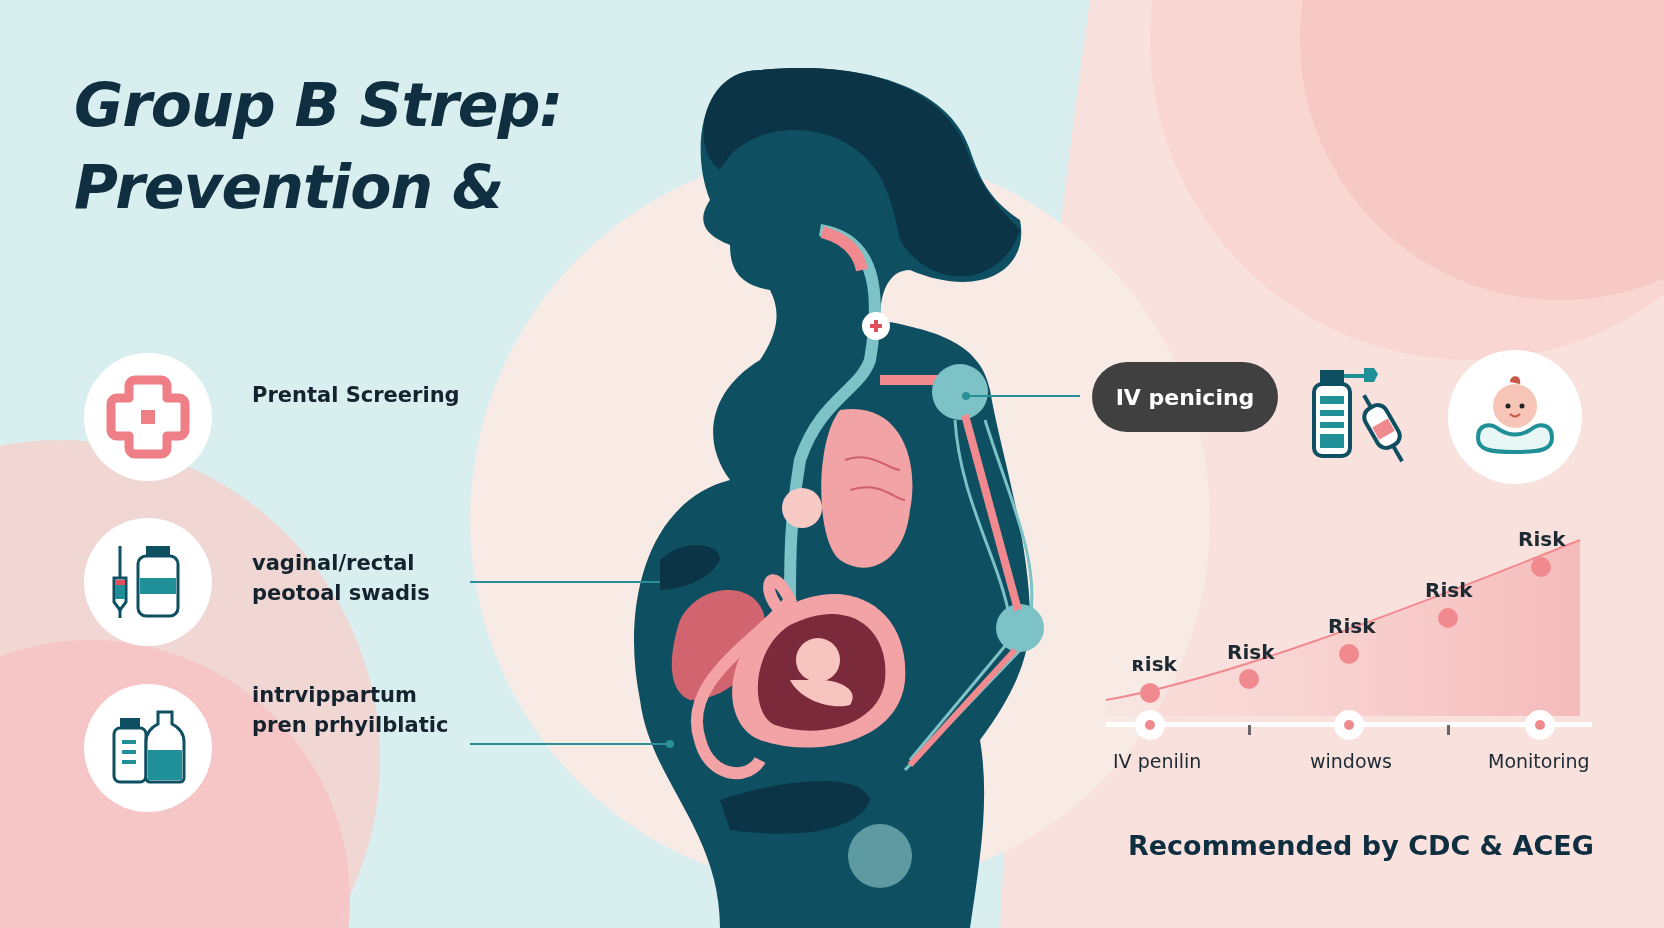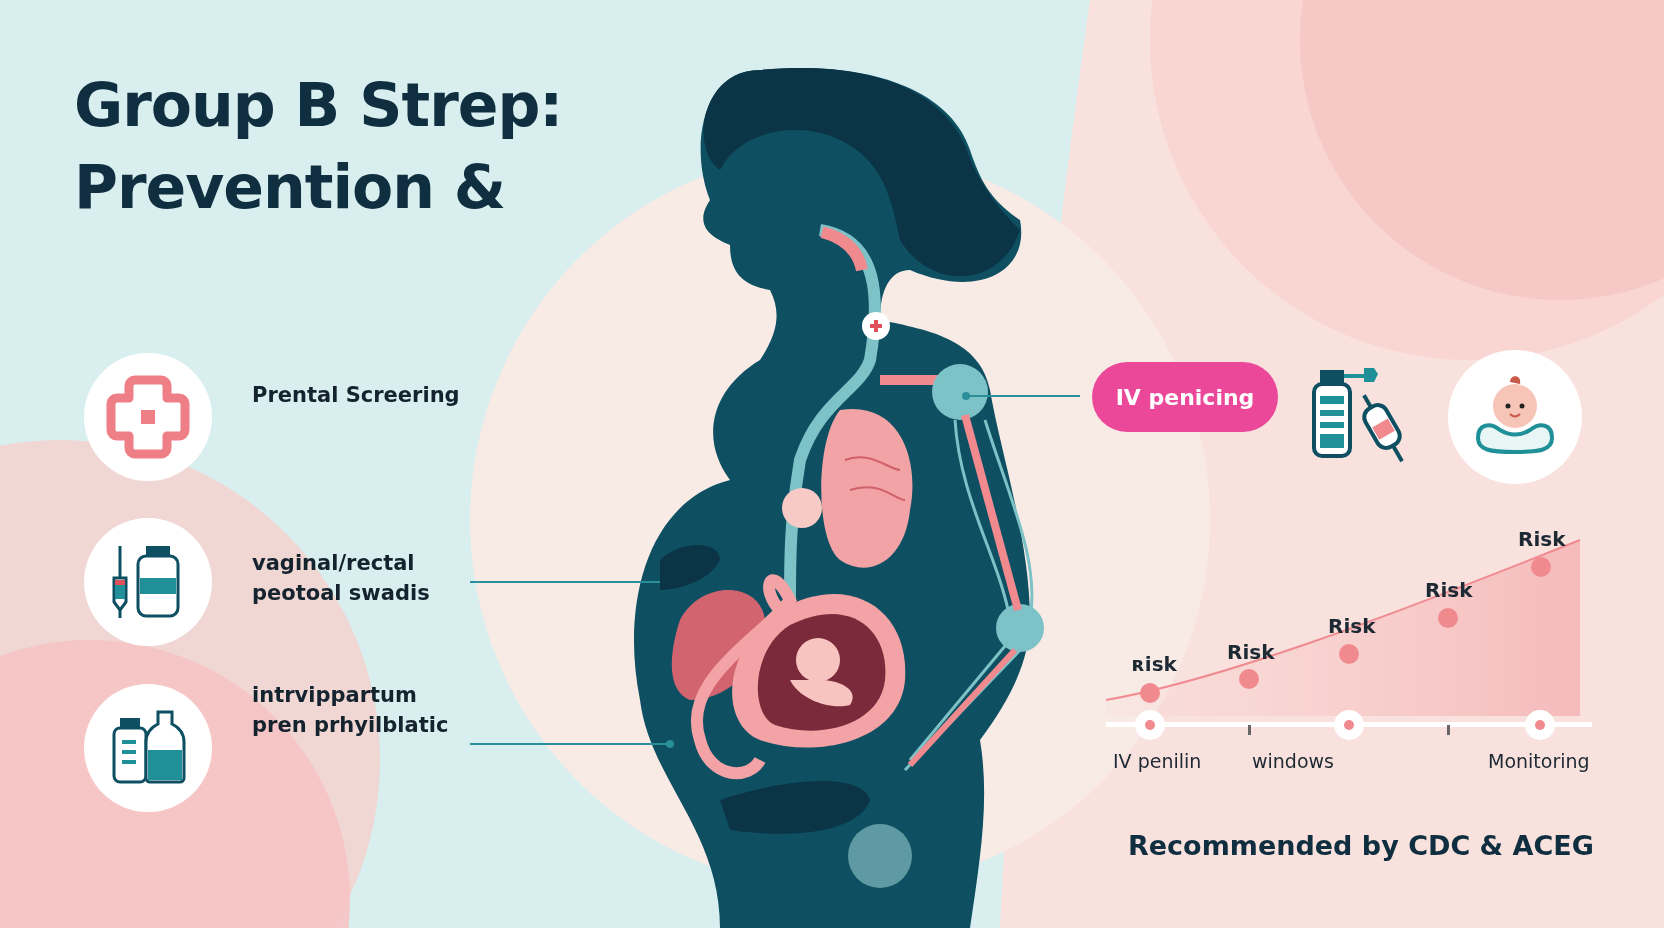--- a/index.html
+++ b/index.html
@@ -1,27 +1,27 @@
 <!DOCTYPE html>
 <html><head>
 <meta charset="utf-8">
 <style>
   html,body{margin:0;padding:0;}
   body{width:1664px;height:928px;overflow:hidden;position:relative;
        font-family:"DejaVu Sans","Liberation Sans",sans-serif;background:#d9eeee;}
   .bg{position:absolute;inset:0;}
   .title{position:absolute;left:74px;top:64px;font-family:"DejaVu Sans",sans-serif;font-weight:bold;
          font-size:60px;line-height:82px;color:#0f2e40;letter-spacing:-1px;}
-  .title div{white-space:nowrap;}
+  .title div{white-space:nowrap;font-style:italic;}
   .step{position:absolute;left:84px;width:128px;height:128px;border-radius:50%;background:#fff;
         display:flex;align-items:center;justify-content:center;}
   .step-label{position:absolute;left:252px;font-size:21px;line-height:30px;color:#14232e;font-weight:bold;}
   .connector{position:absolute;height:2px;background:#2a8f98;}
   .conn-dot{position:absolute;width:8px;height:8px;border-radius:50%;background:#2a8f98;}
-  .pill{position:absolute;left:1092px;top:362px;width:186px;height:70px;border-radius:36px;background:#ec4899;
+  .pill{position:absolute;left:1092px;top:362px;width:186px;height:70px;border-radius:36px;background:#404040;
         color:#fff;font-weight:bold;font-size:22px;display:flex;align-items:center;justify-content:center;}
   .baby-circle{position:absolute;left:1448px;top:350px;width:134px;height:134px;border-radius:50%;background:#fff;
         display:flex;align-items:center;justify-content:center;}
   .risk-label{position:absolute;font-size:20px;font-weight:bold;color:#1d2a33;}
   .tl-label{position:absolute;font-size:19px;color:#1d2a33;}
   .footer{position:absolute;left:1128px;top:830px;font-size:27px;font-weight:bold;color:#0f2e40;white-space:nowrap;}
 </style>
 </head>
 <body>
 
@@ -183,17 +183,17 @@
     <circle cx="1448" cy="618" r="10" fill="#f08a8f"></circle>
     <circle cx="1541" cy="567" r="10" fill="#f08a8f"></circle>
     <circle cx="1150" cy="725" r="15" fill="#fff"></circle>
       <circle cx="1150" cy="725" r="5" fill="#f08a8f"></circle>
     <circle cx="1349" cy="725" r="15" fill="#fff"></circle>
       <circle cx="1349" cy="725" r="5" fill="#f08a8f"></circle>
     <circle cx="1540" cy="725" r="15" fill="#fff"></circle>
       <circle cx="1540" cy="725" r="5" fill="#f08a8f"></circle>
   </svg>
   <div class="tl-label" style="left:1113px;top:750px;">IV penilin</div>
-  <div class="tl-label" style="left:1252px;top:750px;">windows</div>
+  <div class="tl-label" style="left:1310px;top:750px;">windows</div>
   <div class="tl-label" style="left:1488px;top:750px;">Monitoring</div>
 </div>
 
 <div class="footer">Recommended by CDC &amp; ACEG</div>
 
 </body></html>

